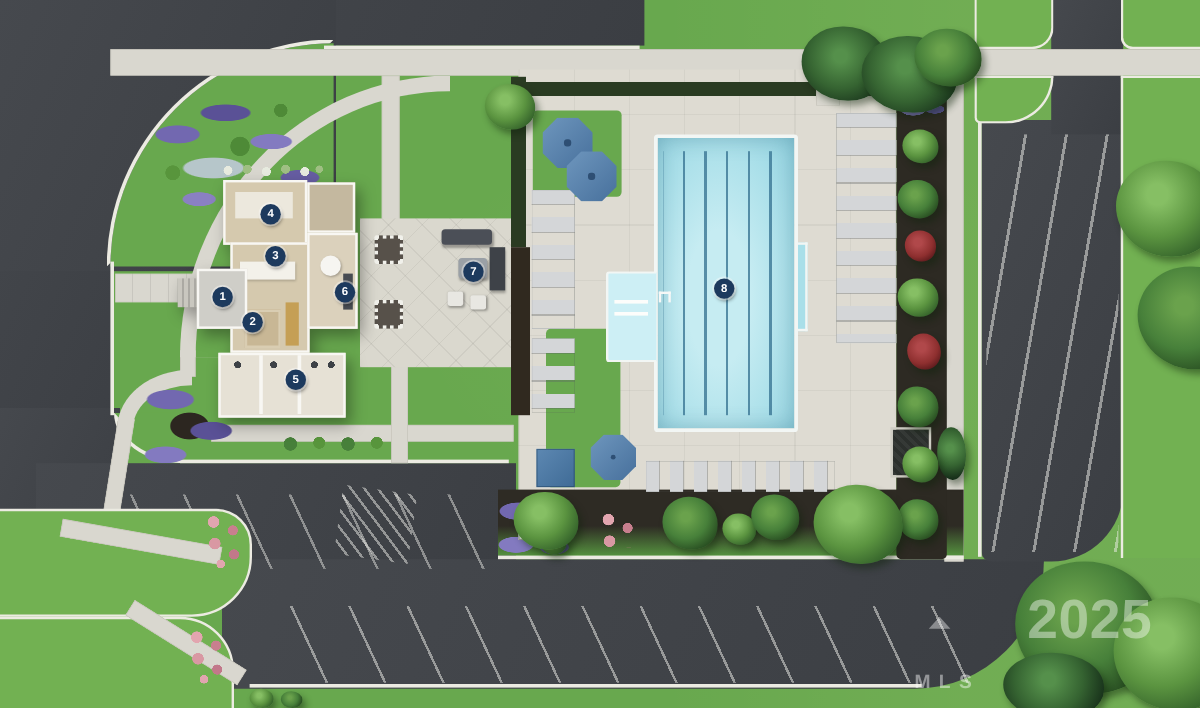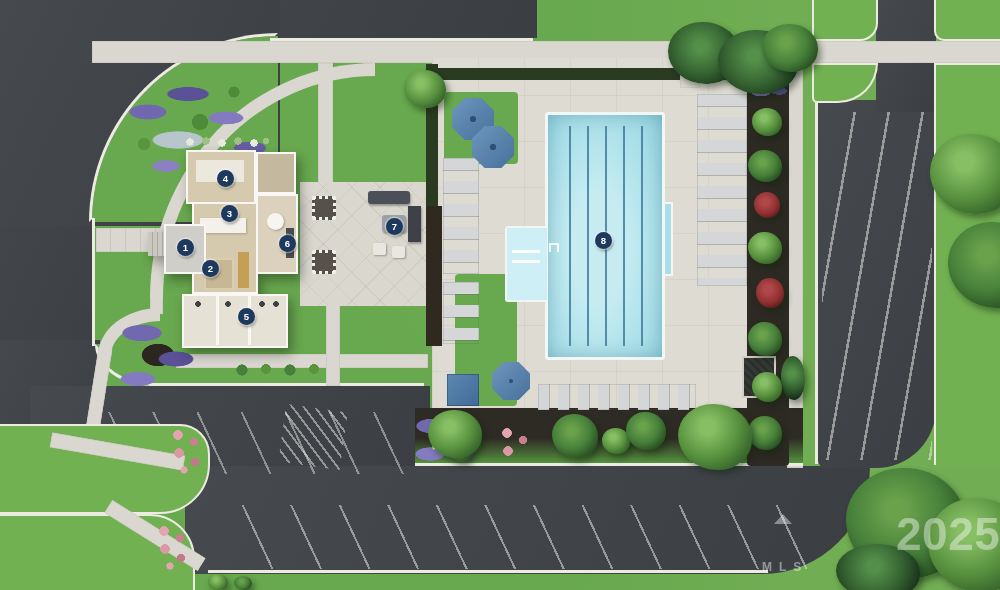--- a/index.html
+++ b/index.html
@@ -38,21 +38,21 @@
   #building{z-index:10;filter:drop-shadow(4px 6px 6px rgba(0,0,0,.35));}
   .room{position:absolute;box-sizing:border-box;border:2.5px solid #f8f7f3;}
   
   .marker{width:17px;height:17px;border-radius:50%;background:#1d3a5e;color:#fff;
     font:bold 9.5px/17px "Liberation Sans",sans-serif;text-align:center;z-index:20;
     box-shadow:0 0 0 1.5px rgba(255,255,255,.4),1px 2px 3px rgba(0,0,0,.45);cursor:pointer;}
   
   .wm{color:rgba(255,255,255,.42);font-weight:bold;z-index:30;letter-spacing:.5px;}
   #wm-brand{font-size:46px;letter-spacing:0;}
   #wm-year{font-size:46px;}
-  #wm-mls{font-size:12px;letter-spacing:7px;color:rgba(255,255,255,.45);}
+  #wm-mls{font-size:16px;letter-spacing:7px;color:rgba(255,255,255,.45);}
   #wm-forsale{font-size:30px;}
   .tint{pointer-events:none;z-index:2;}
 </style>
 </head>
 <body>
 
 <div id="scene">
 
   <div class="e road" style="left:-8px;top:-8px;width:545px;height:46px;z-index:3;"></div>
   <div class="e road" style="left:-8px;top:-8px;width:102px;height:442px;z-index:3;"></div>
@@ -244,16 +244,16 @@
   <div class="e marker" style="left:177px;top:239px;">1</div>
   <div class="e marker" style="left:202px;top:260px;">2</div>
   <div class="e marker" style="left:221px;top:205px;">3</div>
   <div class="e marker" style="left:217px;top:170px;">4</div>
   <div class="e marker" style="left:238px;top:308px;">5</div>
   <div class="e marker" style="left:279px;top:235px;">6</div>
   <div class="e marker" style="left:386px;top:218px;">7</div>
   <div class="e marker" style="left:595px;top:232px;">8</div>
 
   <div class="e" style="left:774px;top:514px;width:0;height:0;border-left:9px solid transparent;border-right:9px solid transparent;border-bottom:10px solid rgba(255,255,255,.40);z-index:30;"></div>
-  <div class="e wm" id="wm-year" style="left:856px;top:507px;margin-left:40px;">2025</div>
+  <div class="e wm" id="wm-year" style="left:856px;top:489px;">2025</div>
   <div class="e wm" id="wm-mls" style="left:762px;top:560px;">MLS</div>
 
 </div>
 
 </body></html>

